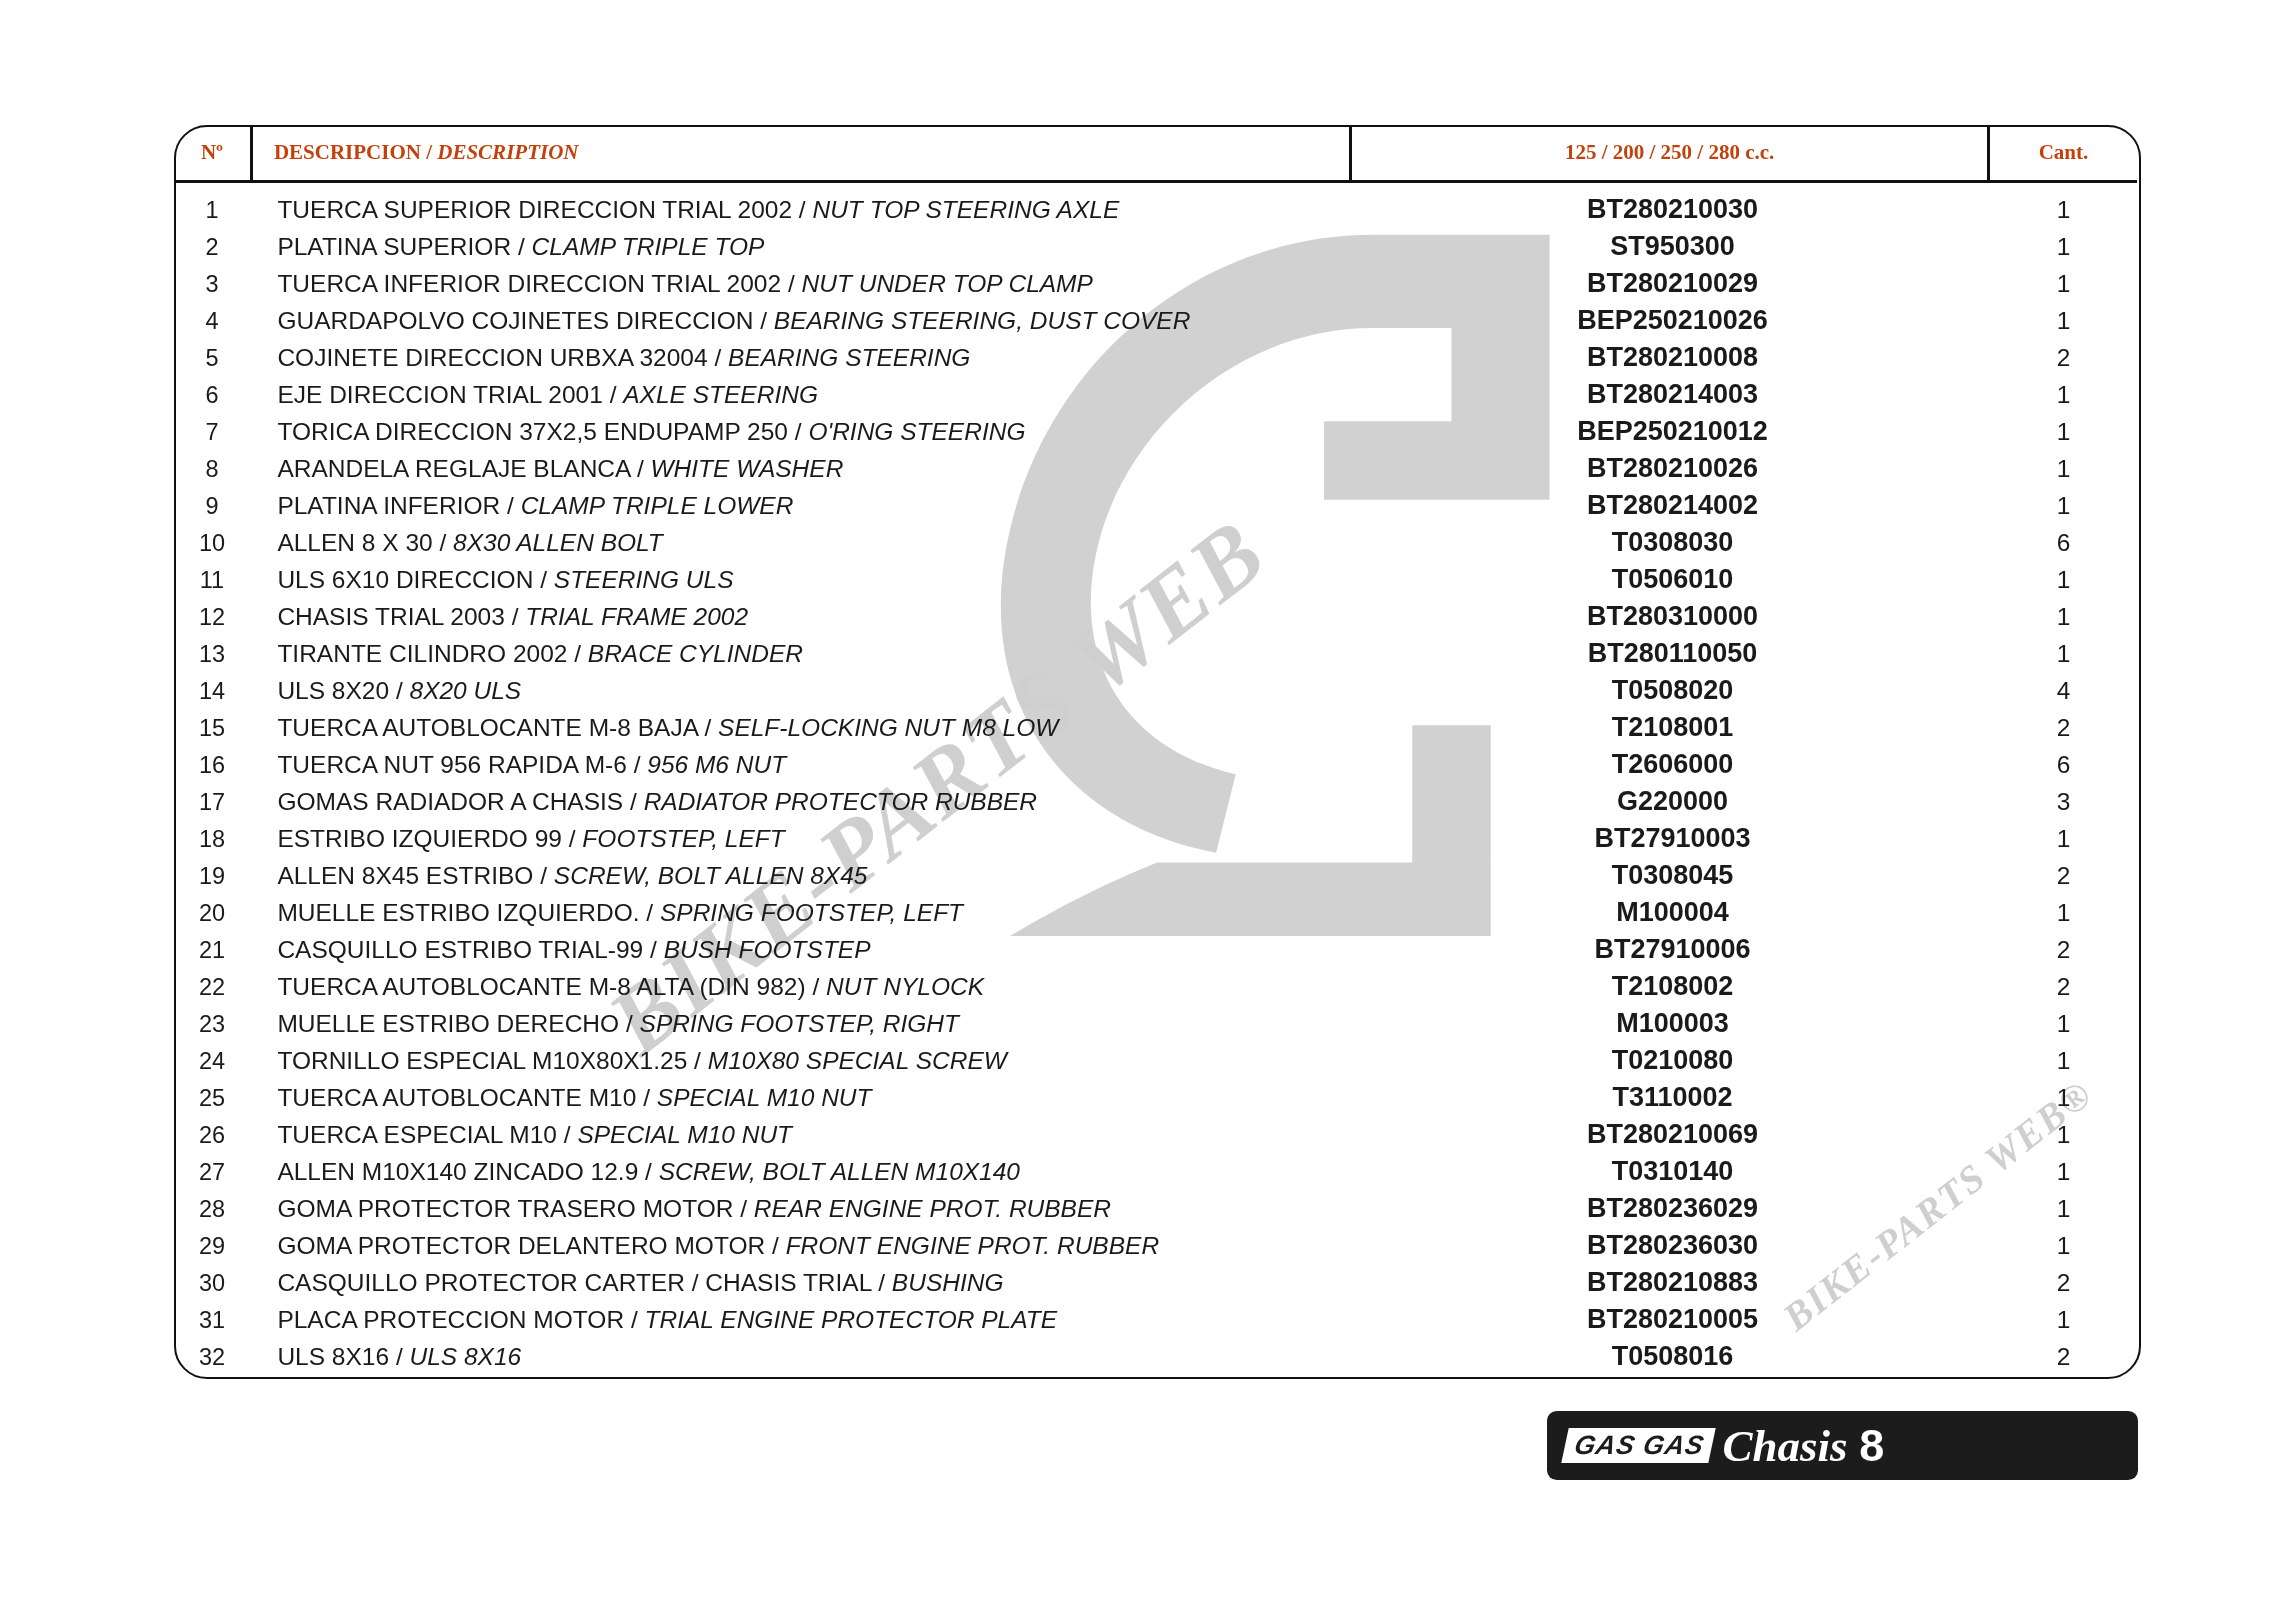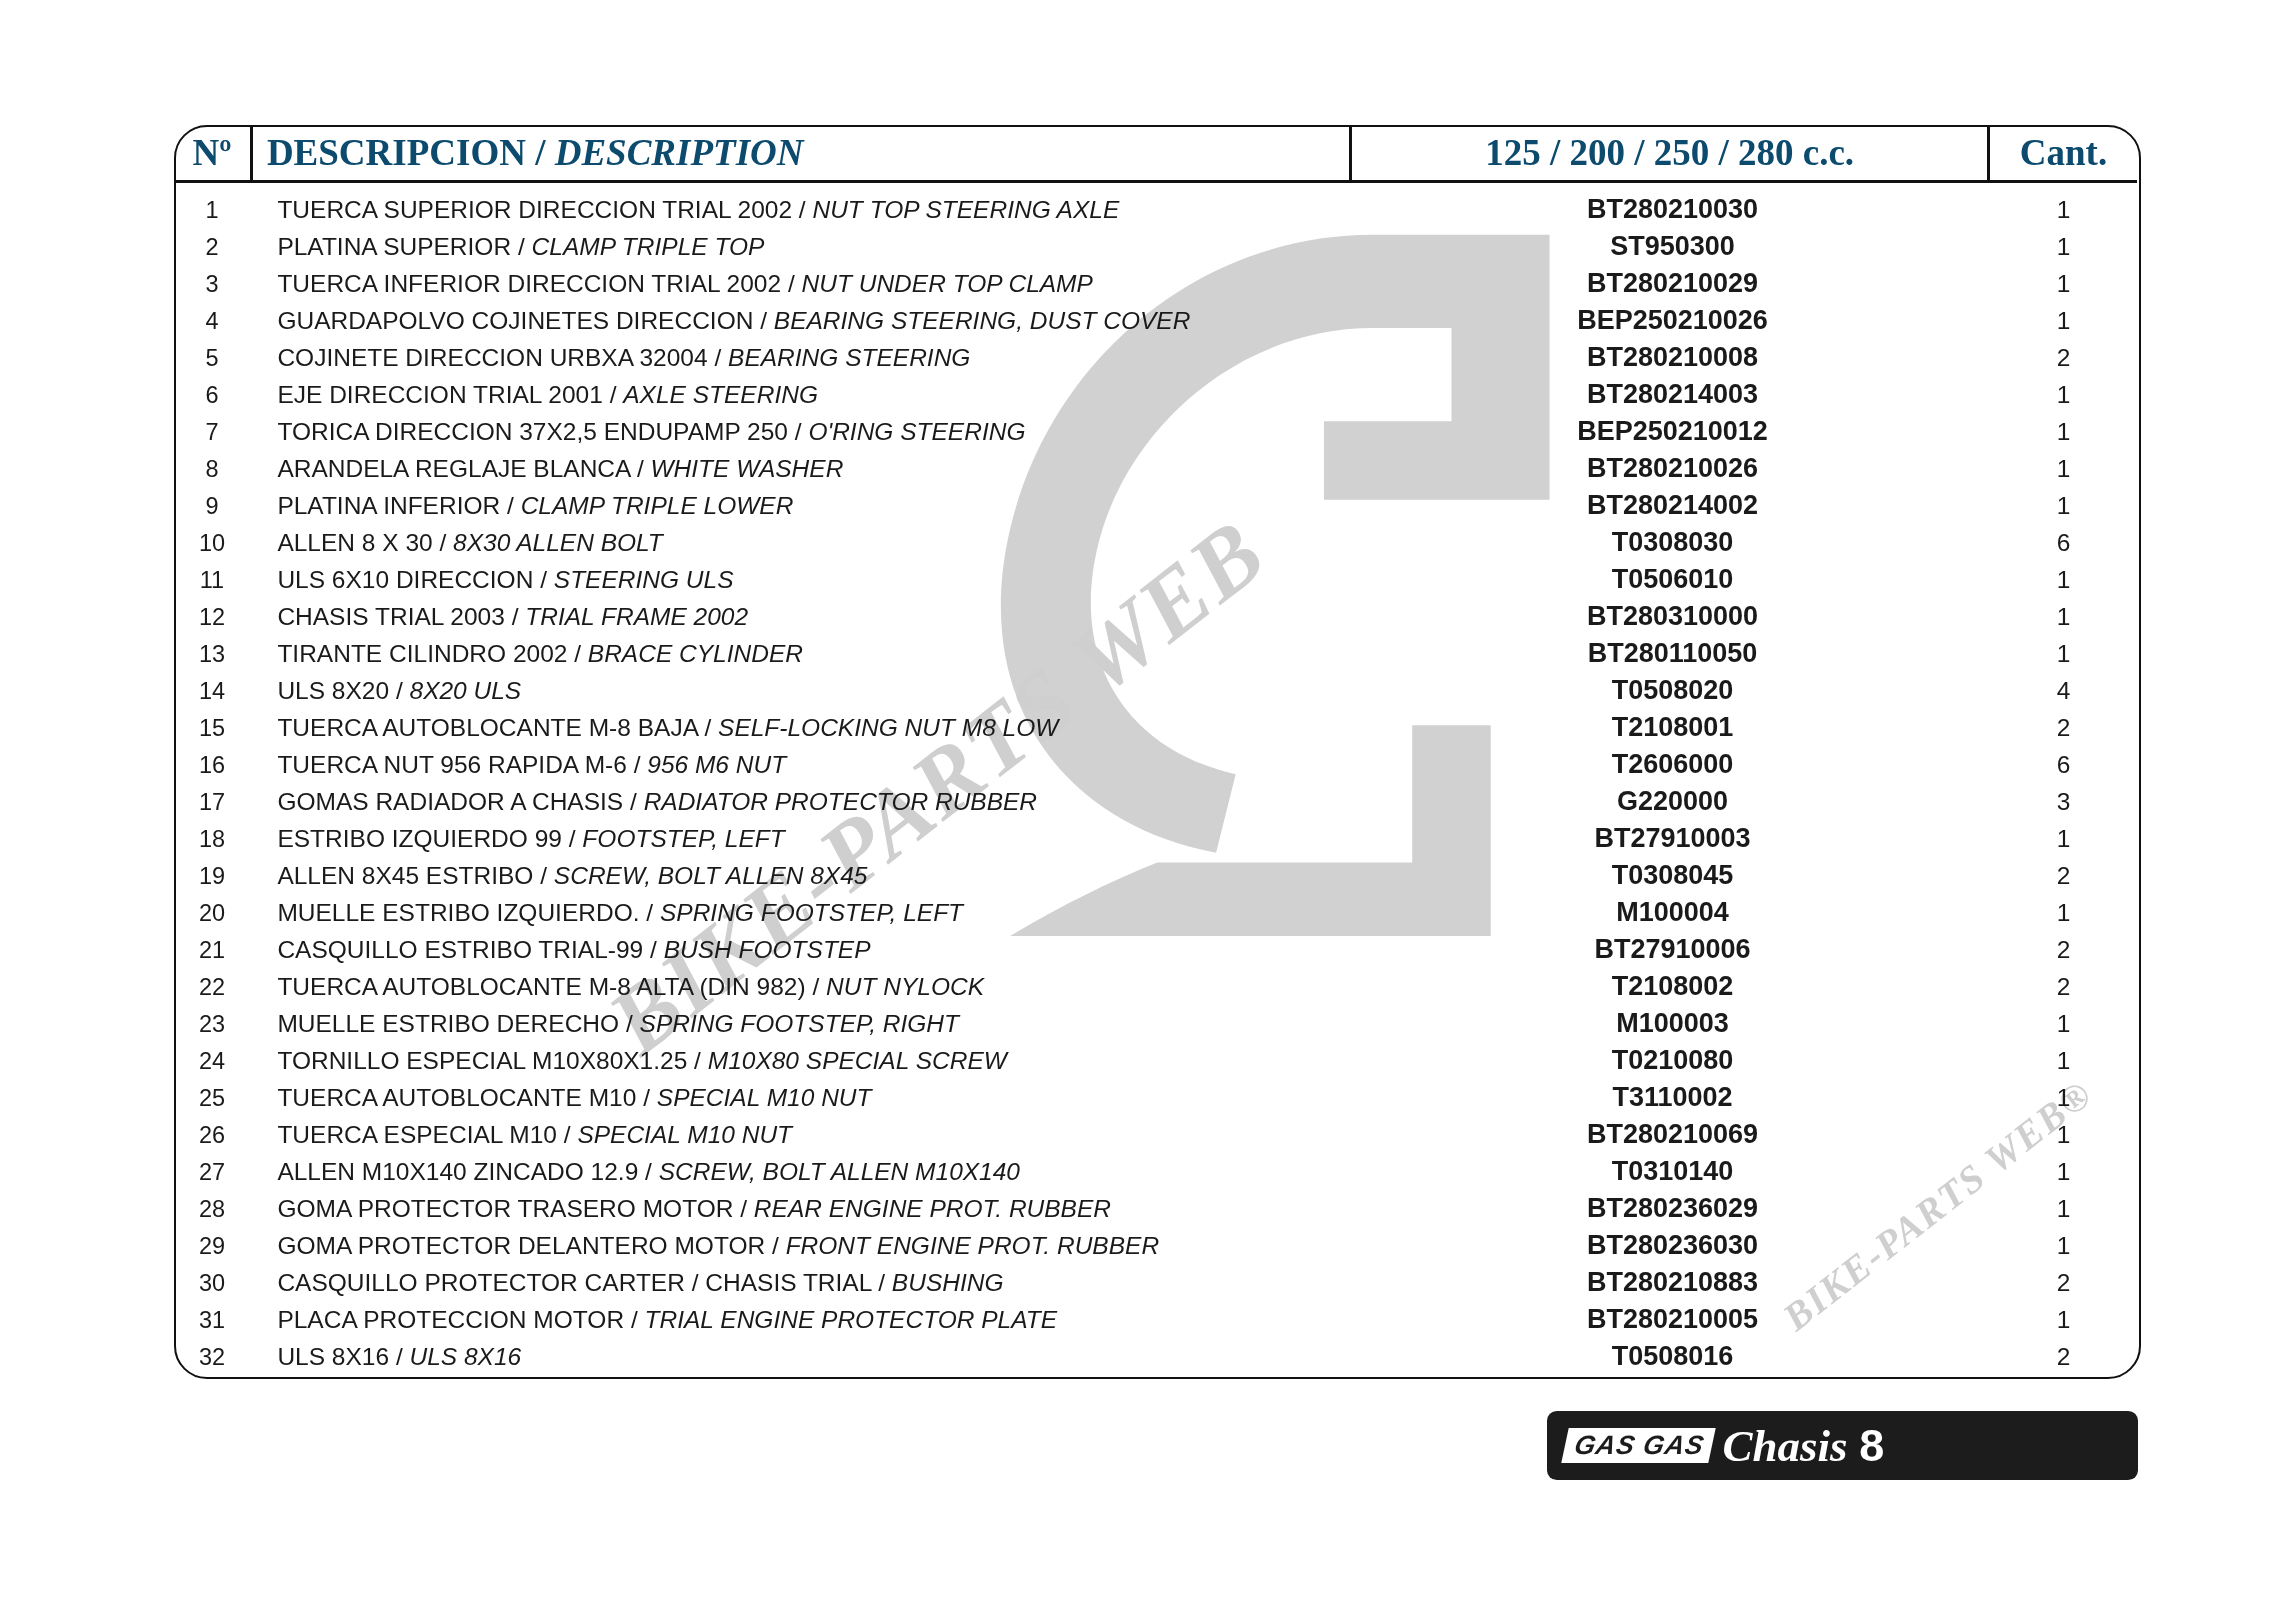--- a/index.html
+++ b/index.html
@@ -75,35 +75,35 @@
     position: absolute;
     left: 174px;
     top: 125px;
     width: 1963px;
     height: 55px;
     z-index: 4;
     display: flex;
     align-items: center;
     font-family: "Liberation Serif", serif;
     font-weight: bold;
-    font-size: 37px;
-    color: #0c4a6e;
+    font-size: 21px;
+    color: #c2410c;
   }
   .hdr-no {
     width: 76px;
     text-align: center;
   }
   .hdr-sep {
     width: 2.9px;
     height: 55px;
     background: #111;
   }
   .hdr-desc {
     flex: 1;
-    padding-left: 14px;
+    padding-left: 21px;
   }
   .hdr-desc .es { font-style: normal; }
   .hdr-desc .en { font-style: italic; }
   .hdr-ref {
     width: 635px;
     text-align: center;
   }
   .hdr-cant {
     width: 147px;
     text-align: center;

